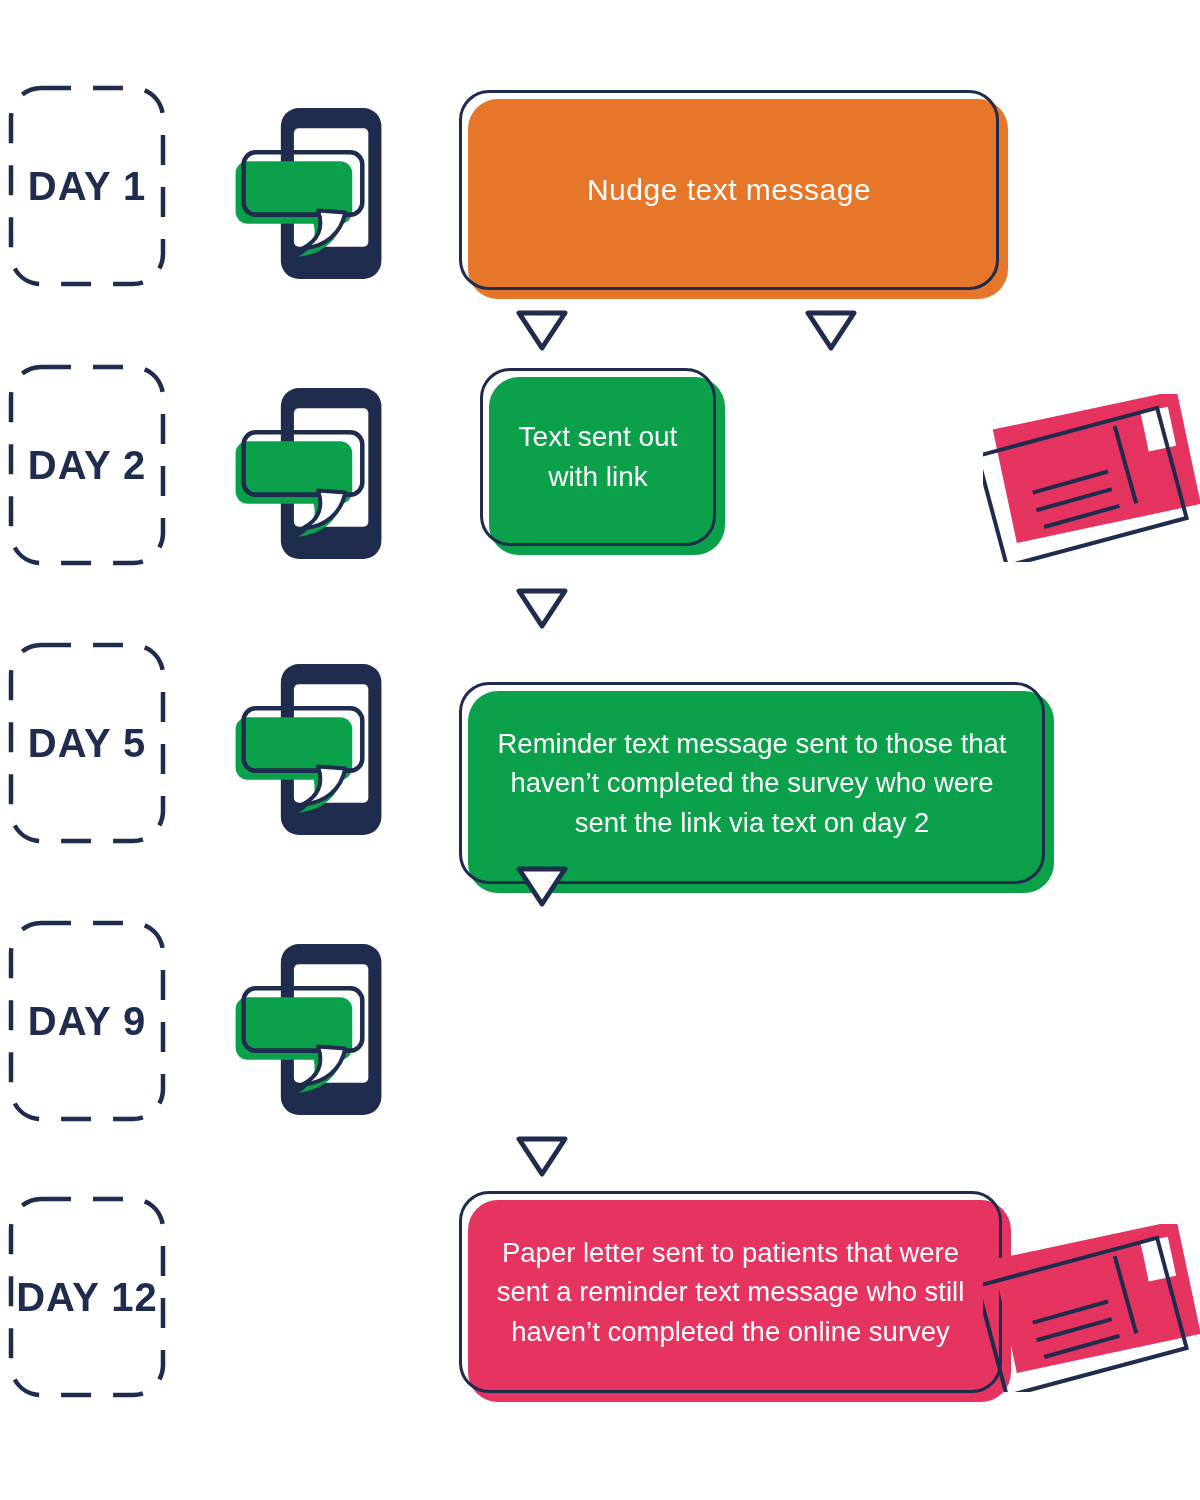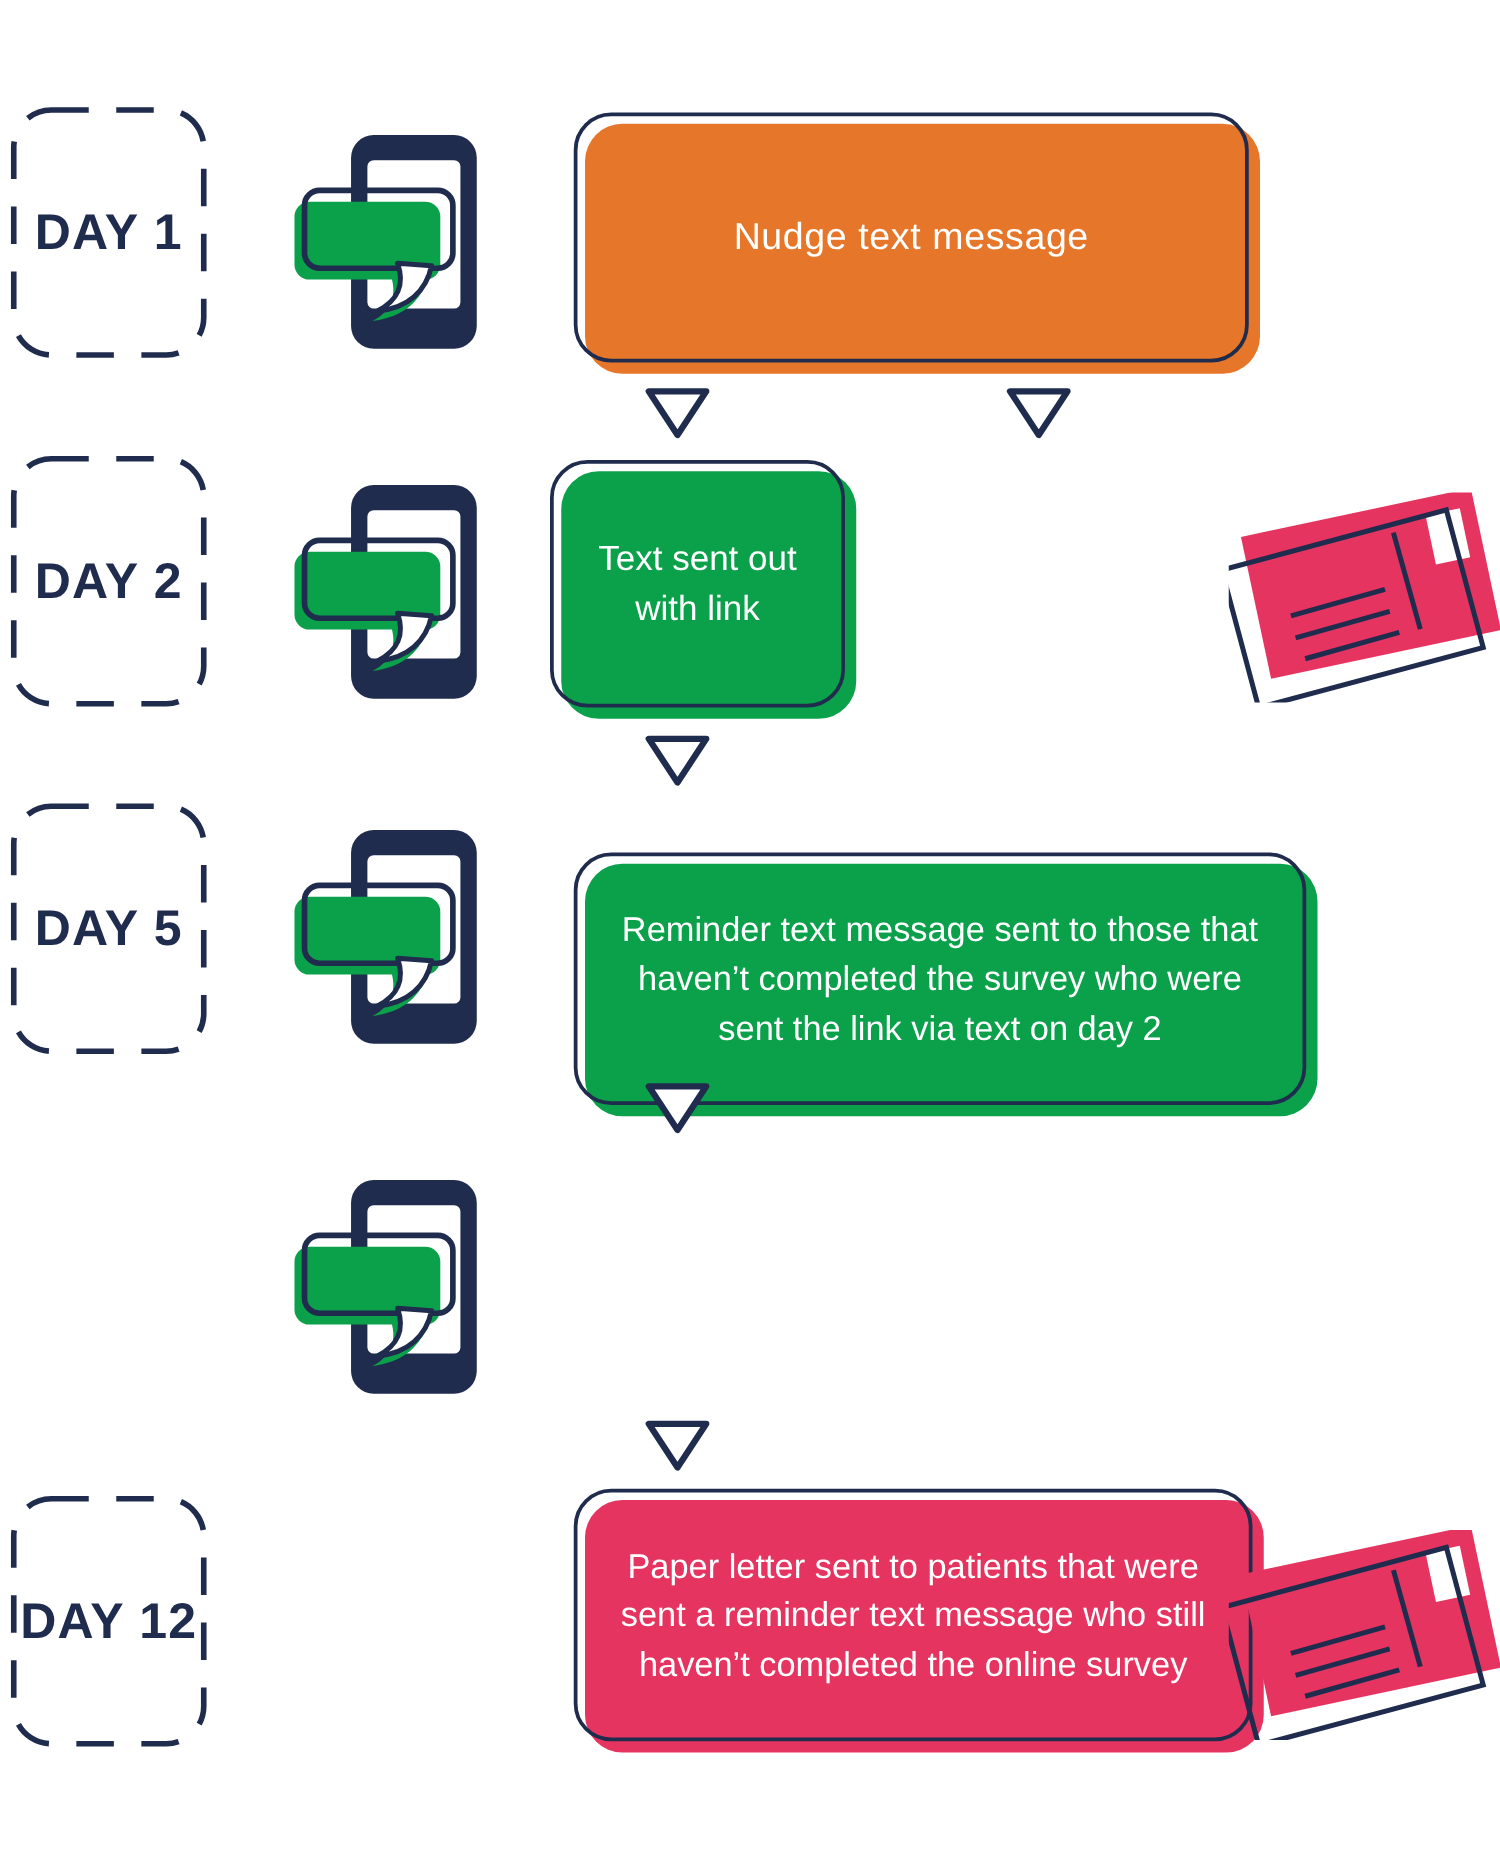--- a/index.html
+++ b/index.html
@@ -56,20 +56,26 @@
       <rect x="3" y="3" width="152" height="196" rx="30" fill="none" style="stroke:var(--navy)" stroke-width="4.5" stroke-dasharray="30 22"></rect>
     </svg>
     <div class="daylabel">DAY 2</div>
   </div>
   <div class="daybox" style="top:642px">
     <svg viewBox="0 0 158 202">
       <rect x="3" y="3" width="152" height="196" rx="30" fill="none" style="stroke:var(--navy)" stroke-width="4.5" stroke-dasharray="30 22"></rect>
     </svg>
     <div class="daylabel">DAY 5</div>
   </div>
+  <div class="daybox" style="top:920px">
+    <svg viewBox="0 0 158 202">
+      <rect x="3" y="3" width="152" height="196" rx="30" fill="none" style="stroke:var(--navy)" stroke-width="4.5" stroke-dasharray="30 22"></rect>
+    </svg>
+    <div class="daylabel">DAY 9</div>
+  </div>
   <div class="daybox" style="top:1196px">
     <svg viewBox="0 0 158 202">
       <rect x="3" y="3" width="152" height="196" rx="30" fill="none" style="stroke:var(--navy)" stroke-width="4.5" stroke-dasharray="30 22"></rect>
     </svg>
     <div class="daylabel">DAY 12</div>
   </div>
 
   <svg class="icon" style="left:233px;top:106px;width:152px;height:176px" viewBox="0 0 150 175">
     <rect x="47" y="2" width="100" height="170" rx="18" style="fill:var(--navy)"></rect>
     <rect x="60" y="22" width="74" height="118" rx="5" fill="#ffffff"></rect>
@@ -102,21 +108,21 @@
     <rect x="10" y="46" width="118" height="62" rx="12" fill="none" style="stroke:var(--navy)" stroke-width="4.5"></rect>
     <path d="M 84 104 C 90 121 84 134 68 142 C 92 140 107 126 111 106 Z" fill="#ffffff" style="stroke:var(--navy)" stroke-width="4" stroke-linejoin="round"></path>
   </svg>
 
   <div class="flowbox" style="left:415px;top:90px;width:540px;height:200px">
     <div class="fill orange"></div>
     <div class="outline"></div>
     <div class="boxtext single">Nudge text message</div>
   </div>
 
-  <div class="flowbox" style="left:396px;top:368px;width:236px;height:198px">
+  <div class="flowbox" style="left:436px;top:368px;width:236px;height:178px">
     <div class="fill green"></div>
     <div class="outline"></div>
     <div class="boxtext narrow">Text sent out with link</div>
   </div>
 
   <div class="flowbox" style="left:415px;top:682px;width:586px;height:202px">
     <div class="fill green"></div>
     <div class="outline"></div>
     <div class="boxtext">Reminder text message sent to those that haven’t completed the survey who were sent the link via text on day 2</div>
   </div>

